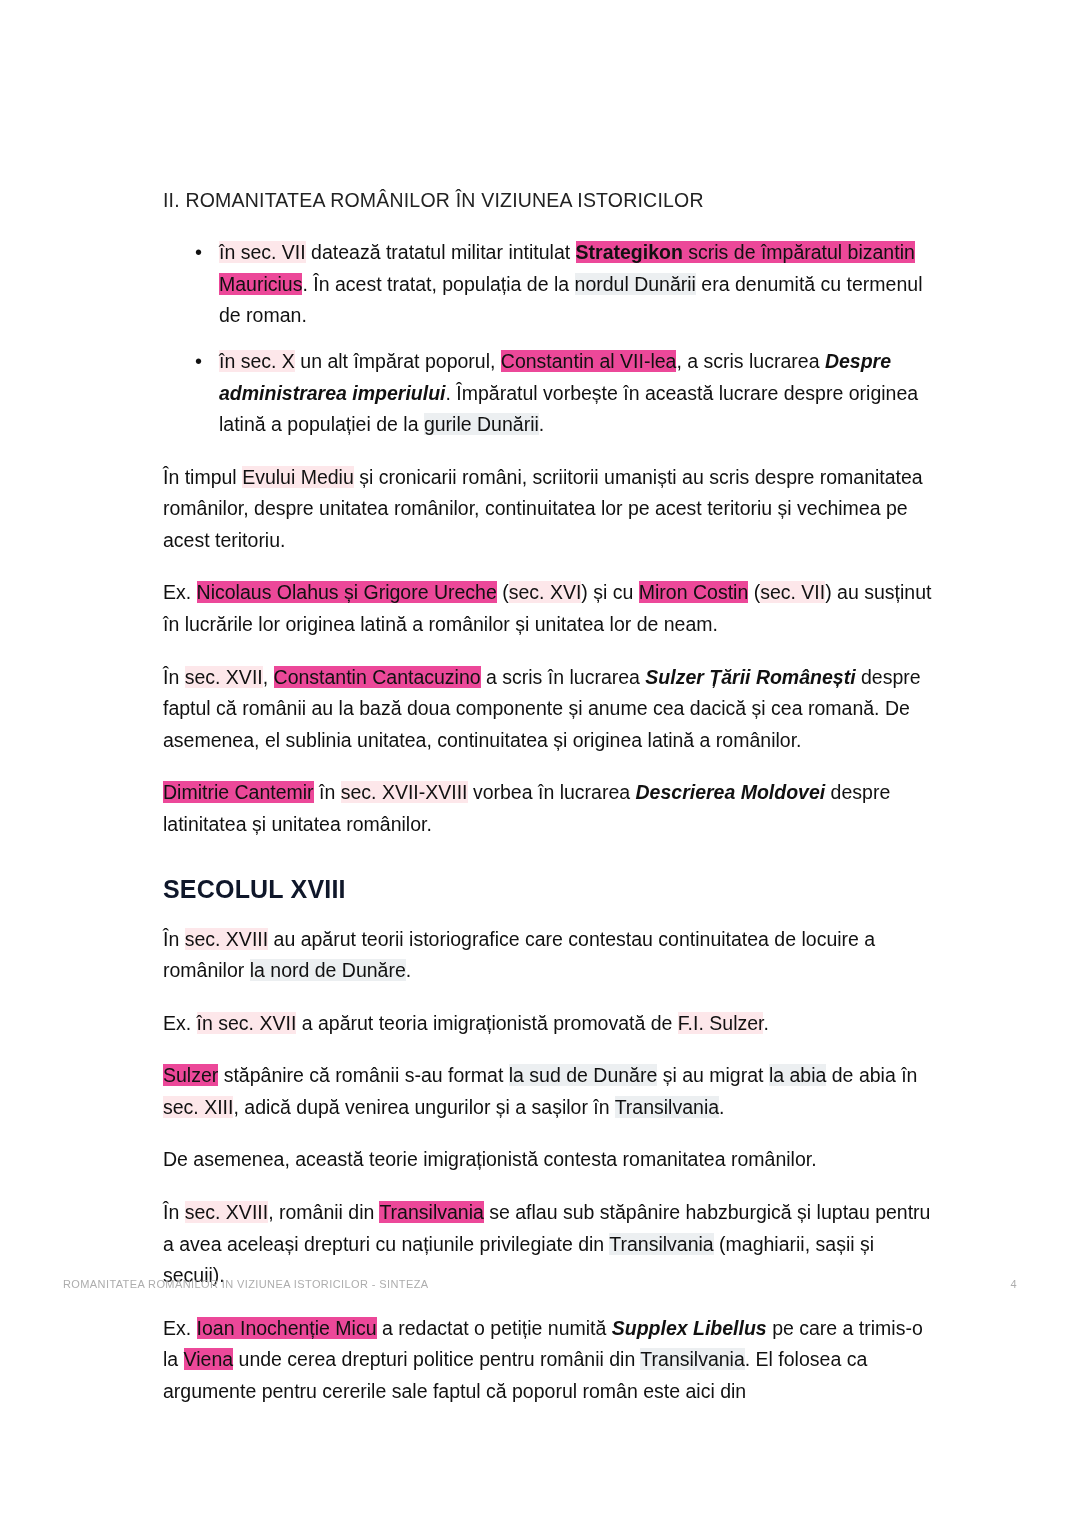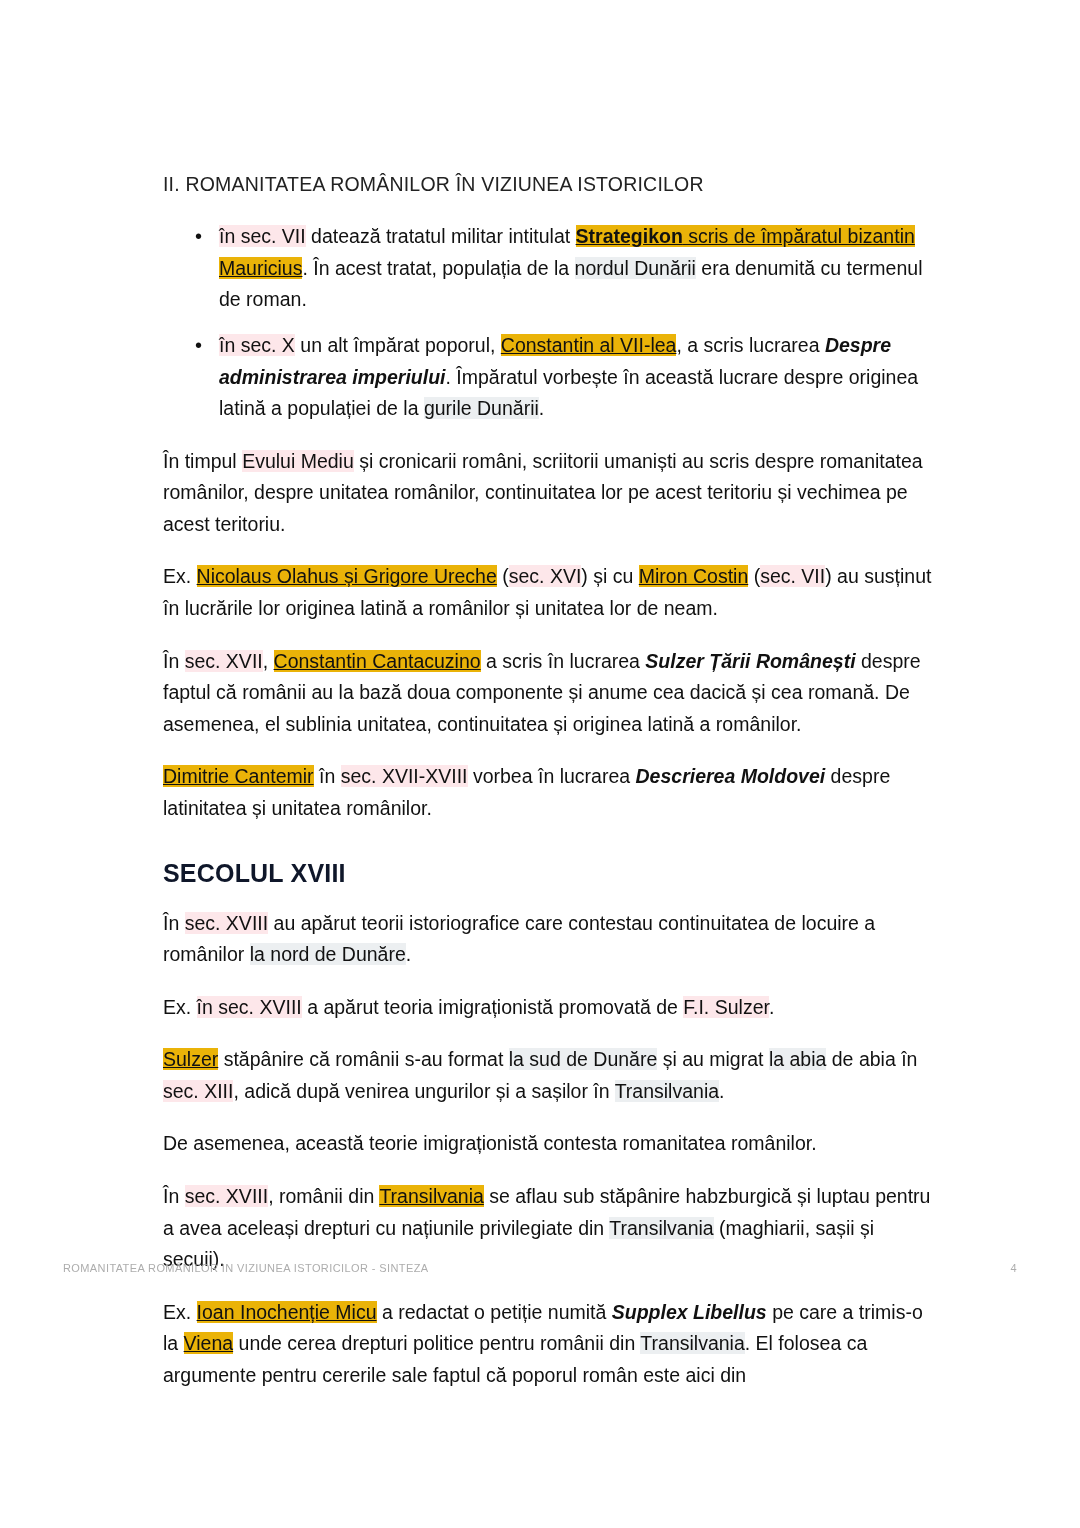--- a/index.html
+++ b/index.html
@@ -9,21 +9,21 @@
   }
   body {
     width: 1080px;
     height: 1528px;
     position: relative;
     font-family: "Liberation Sans", sans-serif;
     color: #000000;
   }
   .page {
     position: absolute;
-    left: 0; top: 0;
+    left: 0; top: 16px;
     width: 1080px;
     height: 1320px;
     box-sizing: border-box;
     padding: 170px 140px 9px 163px;
   }
   .doc-title {
     font-size: 19.5px;
     line-height: 1.5;
     letter-spacing: 0.2px;
     margin: 0 0 22px 0;
@@ -63,22 +63,21 @@
     letter-spacing: 0.2px;
     color: #0f172a;
   }
   .hl-pink {
     background: #fde7ea;
   }
   .hl-gray {
     background: #eceff1;
   }
   .hl-blue {
-    background: #eab308;
-    text-decoration: underline;
+    background: #ec4899;
   }
   b, .bold {
     font-weight: bold;
   }
   i.bi {
     font-weight: bold;
     font-style: italic;
   }
   .footer {
     position: absolute;
@@ -126,21 +125,21 @@
     <span class="hl-blue">Dimitrie Cantemir</span><span> în </span><span class="hl-pink">sec. XVII-XVIII</span><span> vorbea în lucrarea </span><i class="bi">Descrierea Moldovei</i><span> despre latinitatea și unitatea românilor.</span>
   </p>
 
   <h2 class="section-heading">SECOLUL XVIII</h2>
 
   <p class="para">
     <span>În </span><span class="hl-pink">sec. XVIII</span><span> au apărut teorii istoriografice care contestau continuitatea de locuire a românilor </span><span class="hl-gray">la nord de Dunăre</span><span>.</span>
   </p>
 
   <p class="para">
-    <span>Ex. </span><span class="hl-pink">în sec. XVIII</span><span> a apărut teoria imigraționistă promovată de </span><span class="hl-pink">F.I. Sulzer</span><span>.</span>
+    <span>Ex. </span><span class="hl-pink">în sec. XVII</span><span> a apărut teoria imigraționistă promovată de </span><span class="hl-pink">F.I. Sulzer</span><span>.</span>
   </p>
 
   <p class="para">
     <span class="hl-blue">Sulzer</span><span> stăpânire că românii s-au format </span><span class="hl-gray">la sud de Dunăre</span><span> și au migrat </span><span class="hl-gray">la abia</span><span> de abia în </span><span class="hl-pink">sec. XIII</span><span>, adică după venirea ungurilor și a sașilor în </span><span class="hl-gray">Transilvania</span><span>.</span>
   </p>
 
   <p class="para">De asemenea, această teorie imigraționistă contesta romanitatea românilor.</p>
 
   <p class="para">
     <span>În </span><span class="hl-pink">sec. XVIII</span><span>, românii din </span><span class="hl-blue">Transilvania</span><span> se aflau sub stăpânire habzburgică și luptau pentru a avea aceleași drepturi cu națiunile privilegiate din </span><span class="hl-gray">Transilvania</span><span> (maghiarii, sașii și secuii).</span>

